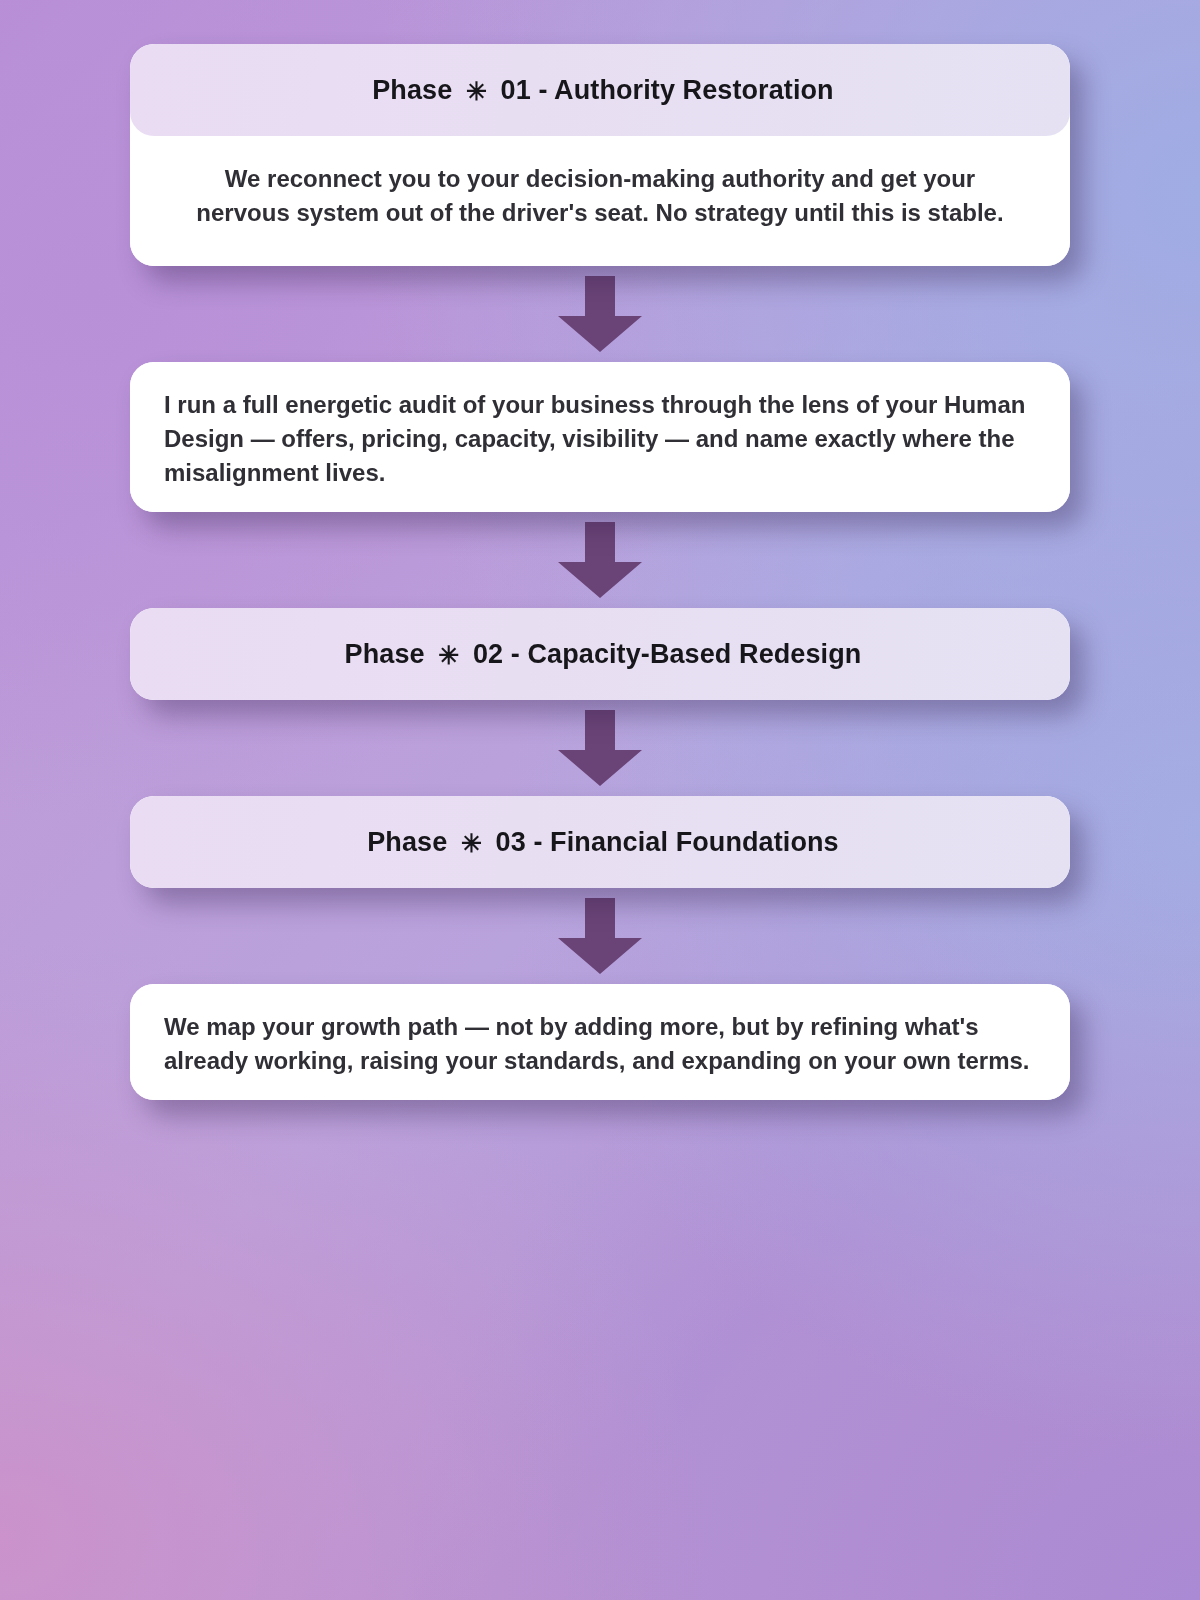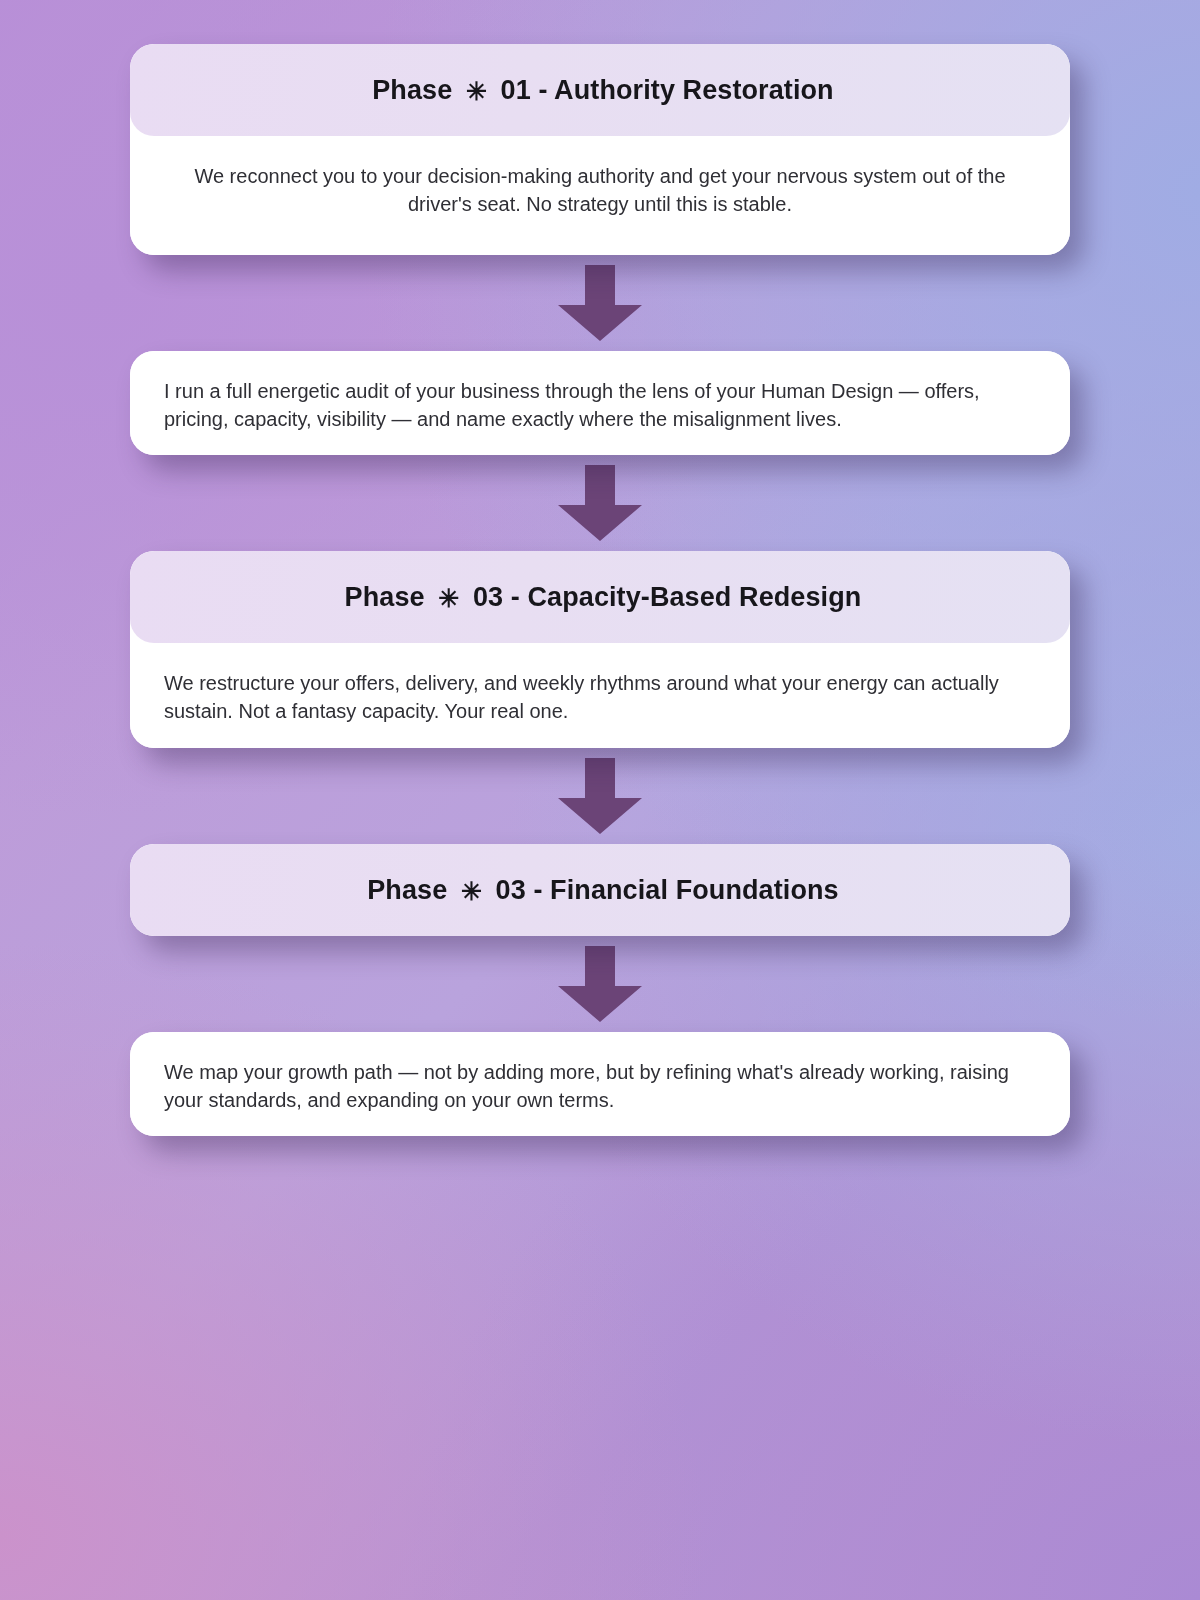--- a/index.html
+++ b/index.html
@@ -85,24 +85,24 @@
   }
 
   .card-body {
     background: #ffffff;
     padding: 26px 40px 22px 34px;
     position: relative;
     z-index: 1;
   }
 
   .card-text {
-    font-size: 20px;
+    font-size: 24px;
     line-height: 1.42;
     color: #2f2f35;
-    font-weight: 400;
+    font-weight: 700;
   }
 
   
   .card--centered .card-body { padding: 26px 56px 36px 56px; }
   .card--centered .card-text { text-align: center; }
 
   
   .arrow-wrap {
     height: 96px;
     display: flex;
@@ -146,24 +146,21 @@
     </div>
 
     <div class="arrow-wrap">
       <svg class="arrow" viewBox="0 0 84 76">
         <path d="M27 0 H57 V40 H84 L42 76 L0 40 H27 Z" fill="#6b4477"></path>
       </svg>
     </div>
 
     <div class="card">
       <div class="card-header">
-        <div class="card-title"><span>Phase </span><span class="star-icon">✳</span><span> 03  -  Capacity-Based Redesign</span></div>
-      </div>
-      <div class="card-body">
-        <p class="card-text">We restructure your offers, delivery, and weekly rhythms around what your energy can actually sustain. Not a fantasy capacity. Your real one.</p>
+        <div class="card-title"><span>Phase </span><span class="star-icon">✳</span><span> 02  -  Capacity-Based Redesign</span></div>
       </div>
     </div>
 
     <div class="arrow-wrap">
       <svg class="arrow" viewBox="0 0 84 76">
         <path d="M27 0 H57 V40 H84 L42 76 L0 40 H27 Z" fill="#6b4477"></path>
       </svg>
     </div>
 
     <div class="card">

